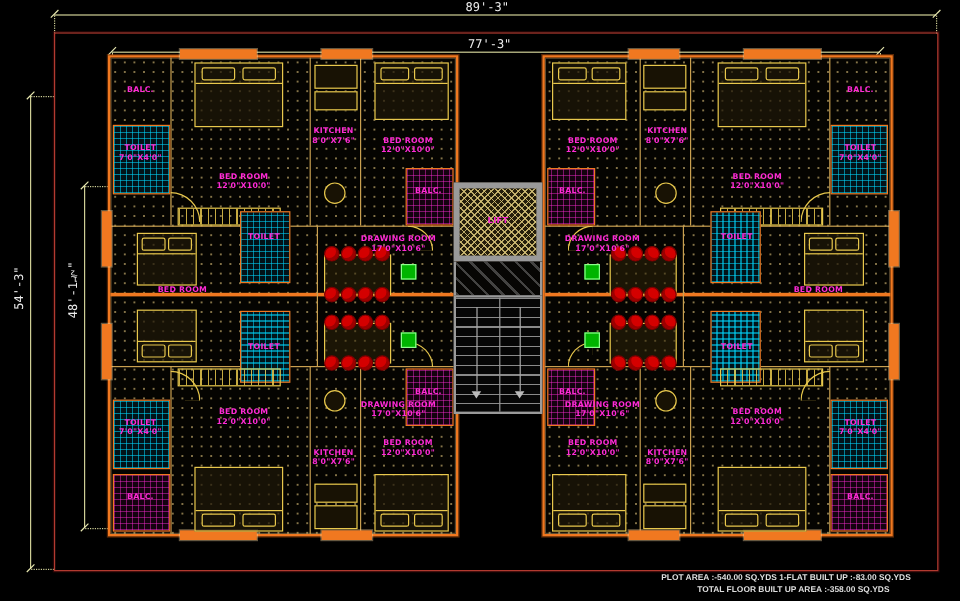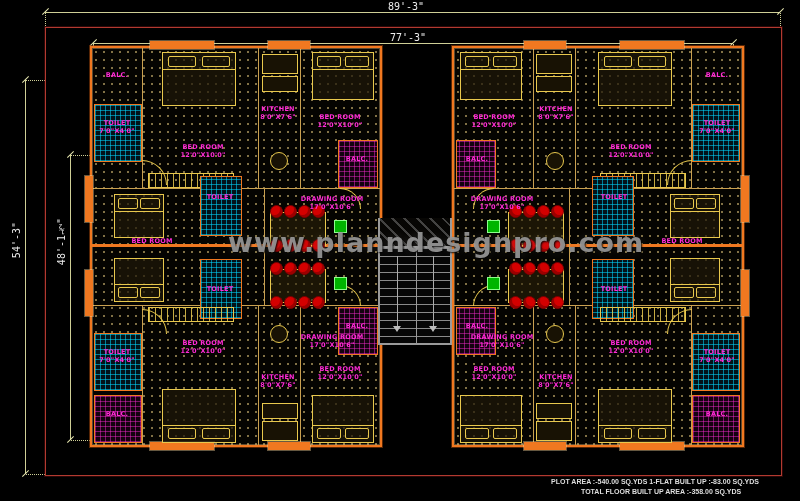--- a/index.html
+++ b/index.html
@@ -418,30 +418,32 @@
       <div>BALC.</div>
     </div>
 
     <div class="arc" style="left:50px;top:112px;width:24px;height:24px;"></div>
     <div class="arc" style="left:50px;top:261px;width:24px;height:24px;"></div>
     <div class="arc" style="left:248px;top:140px;width:20px;height:20px;"></div>
     <div class="arc" style="left:248px;top:237px;width:20px;height:20px;"></div>
   </div>
 
   <div id="core">
+    <div id="lift">
+      <div class="lbl">LIFT</div>
+    </div>
     <div id="landing"></div>
     <div id="stairs">
       <div class="smid"></div>
       <div class="sline" style="left:17px;top:8px;height:70px;"></div>
       <div class="shead" style="left:13px;top:78px;"></div>
       <div class="sline" style="left:53px;top:8px;height:70px;"></div>
       <div class="shead" style="left:49px;top:78px;"></div>
     </div>
   </div>
 
-  <div id="watermark">www.planndesignpro.com</div>
 
   <div id="footer">
     <div class="f1">PLOT AREA   :-540.00 SQ.YDS  1-FLAT BUILT UP   :-83.00 SQ.YDS</div>
     <div class="f2">TOTAL FLOOR BUILT UP AREA   :-358.00 SQ.YDS</div>
   </div>
 
 </div>
 
 </body></html>

